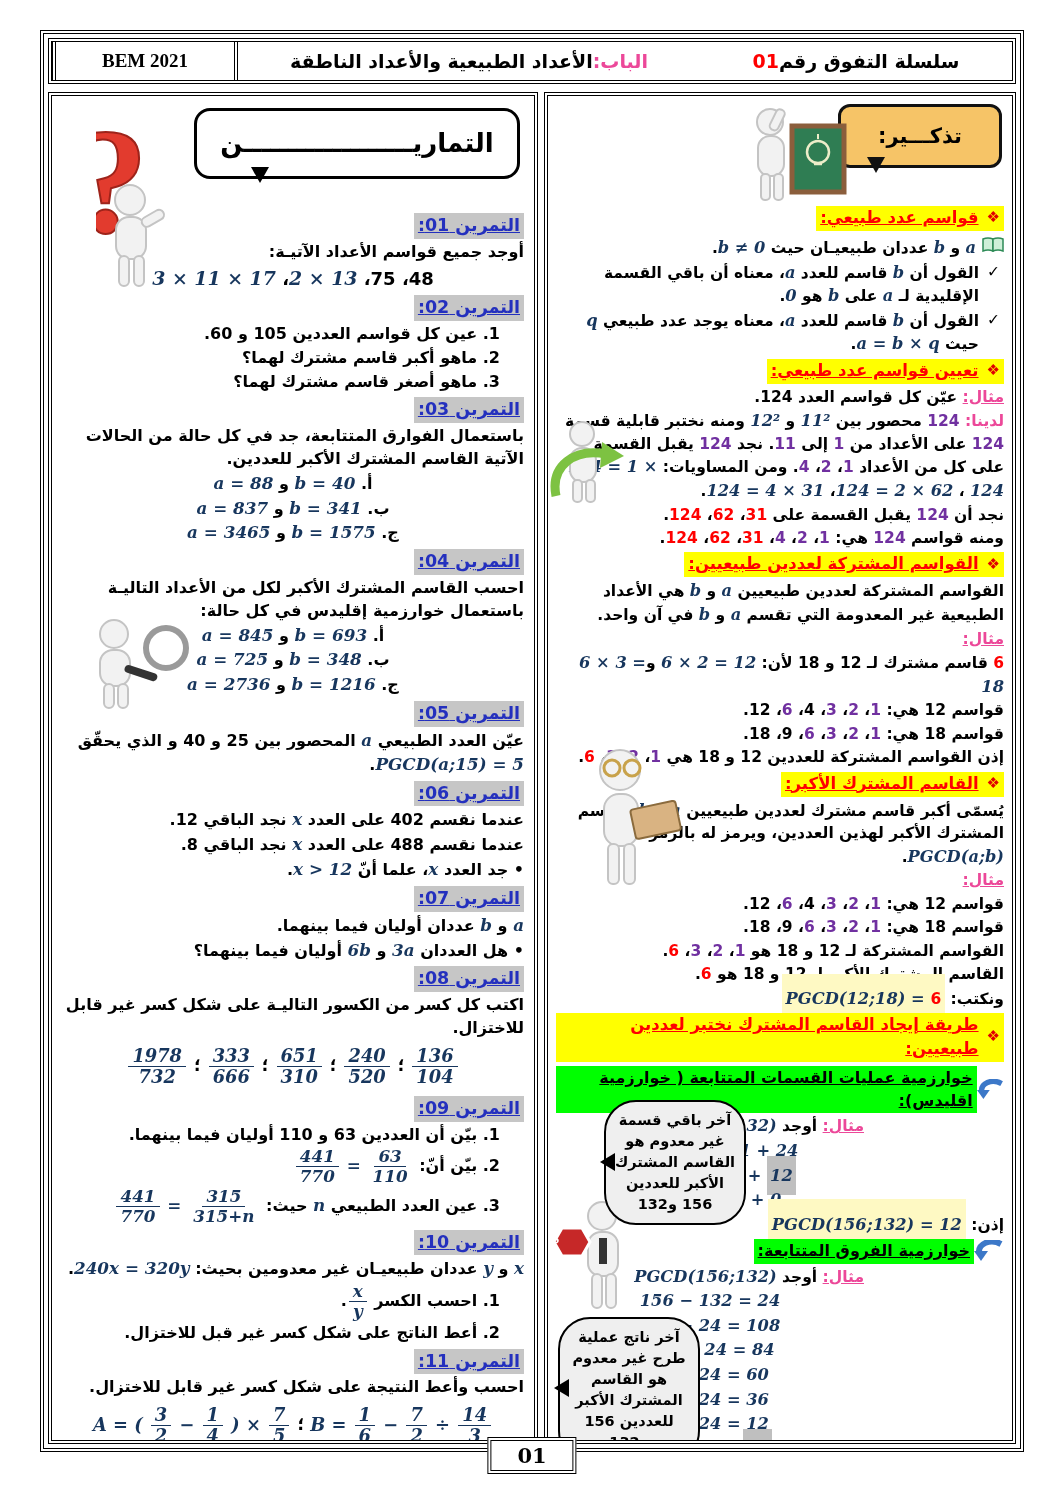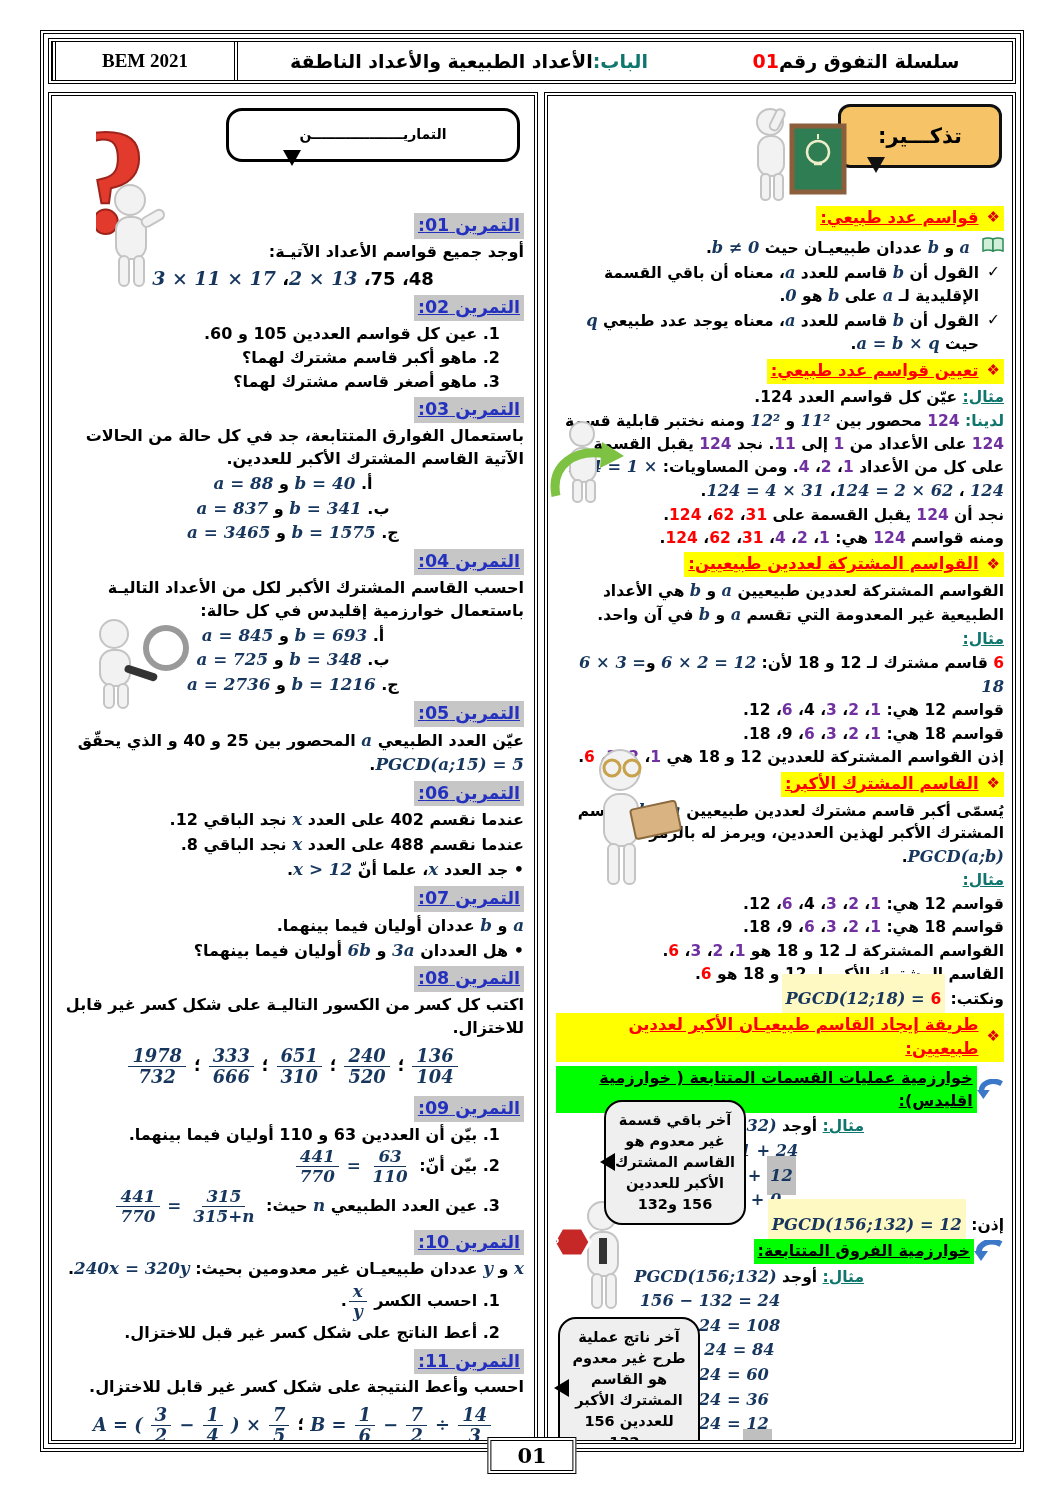--- a/index.html
+++ b/index.html
@@ -17,50 +17,50 @@
   .col-left{right:478px;left:0;padding:6px 10px;font-size:16px;line-height:1.42;}
   .col-right{right:0;width:472px;padding:4px 8px;font-size:15.5px;line-height:1.45;}
   
   .pageno{position:absolute;left:50%;bottom:-26px;transform:translateX(-50%);background:#fff;border:4px double #000;padding:2px 26px;font-size:21px;font-family:"DejaVu Serif",serif;z-index:9;}
   
   .exh{display:inline-block;background:#C6C6C6;color:#2430BE;text-decoration:underline;font-size:17.5px;padding:0 4px 1px;margin:3px 0 1px;}
   .line{text-align:right;margin:1px 0;}
   .indent{padding-right:24px;}
   .center{text-align:center;}
   .u{text-decoration:underline;}
-  .c-red{color:#FF0000;}.c-purple{color:#7030A0;}.c-blue{color:#0f766e;}
+  .c-red{color:#FF0000;}.c-purple{color:#7030A0;}.c-blue{color:#ec4899;}
   .h-tan{background:#fef9c3;padding:16px 4px;}
   .h-gray{background:#BFBFBF;padding:10px 3px;}
   .math{font-family:"DejaVu Serif",serif;font-style:italic;color:#17365D;font-size:1.05em;}
   .frac{display:inline-flex;flex-direction:column;align-items:center;vertical-align:middle;margin:0 2px;line-height:1.12;text-align:center;}
   .frac>span:first-child{border-bottom:1.6px solid currentColor;padding:0 4px;}
   .frac>span:last-child{padding:0 4px;}
   .fracrow{margin:6px 0;font-size:17px;}
   
   .ex-title-row{position:relative;height:108px;}
-  .ex-title-box{position:absolute;right:4px;top:6px;width:288px;border:3.5px solid #000;border-radius:16px;text-align:center;font-size:14px;padding:14px 0;background:#fff;}
+  .ex-title-box{position:absolute;right:4px;top:6px;width:288px;border:3.5px solid #000;border-radius:16px;text-align:center;font-size:26px;padding:14px 16px;background:#fff;}
   .ex-title-box:after{content:"";position:absolute;bottom:-16px;left:54px;border:9px solid transparent;border-top:16px solid #000;}
   
   .rem-row{position:relative;height:104px;}
   .rem-box{position:absolute;right:2px;top:4px;width:158px;height:58px;background:#F6C467;border:3.5px solid #111;border-radius:12px;display:flex;align-items:center;justify-content:center;font-size:21px;}
   .rem-box:after{content:"";position:absolute;bottom:-17px;left:26px;border:9px solid transparent;border-top:16px solid #111;}
   
   .band{display:inline-flex;gap:8px;background:#FFFF00;padding:0 4px 1px;margin:2px 0 1px;align-items:center;}
   .band .ttl{color:#FF0000;text-decoration:underline;font-size:16.5px;}
   .diamond{color:#E00000;font-size:15px;}
   
   .algo{display:flex;align-items:center;margin:3px 0 1px;}
   .algo .gband{background:#00FF00;text-decoration:underline;padding:0 4px 1px;font-size:16px;}
   .chk{display:flex;gap:8px;padding-right:4px;}
   .chk .ck{flex:0 0 auto;}
-  .bookline{display:flex;gap:12px;align-items:baseline;}
+  .bookline{display:flex;gap:6px;align-items:baseline;}
   .eqs{text-align:center;margin-inline-start:140px;}
   .eqs .line{text-align:center;}
   .algsec{position:relative;}
-  .bubble{position:absolute;background:#EFEFEF;border:2.5px solid #000;border-radius:18px;padding:8px 8px;font-size:14.5px;text-align:center;width:142px;box-sizing:border-box;z-index:3;}
+  .bubble{position:absolute;background:#EFEFEF;border:2.5px solid #000;border-radius:32px;padding:8px 8px;font-size:14.5px;text-align:center;width:142px;box-sizing:border-box;z-index:3;}
   .bubble:after{content:"";position:absolute;left:-15px;top:42%;border:9px solid transparent;border-right:15px solid #000;}
   .fig{position:absolute;z-index:2;}
   .mex{font-size:18px;}
 </style>
 </head>
 <body>
 
 <div class="outer">
 
   <div class="hdr" dir="ltr">
@@ -318,21 +318,21 @@
             <rect x="52" y="100" width="11" height="40" rx="5"></rect>
         </g>
         <circle cx="40" cy="24" r="8" fill="none" stroke="#C8A24B" stroke-width="3"></circle>
         <circle cx="60" cy="24" r="8" fill="none" stroke="#C8A24B" stroke-width="3"></circle>
         <rect x="58" y="66" width="46" height="30" rx="3" fill="#D9B382" stroke="#8B6B3D" stroke-width="2" transform="rotate(-12 58 66)"></rect>
       </svg>
 
       
       <div class="band">
         <span class="diamond">❖</span>
-        <span class="ttl">طريقة إيجاد القاسم طبيعيـان الأكبر لعددين طبيعيين:</span>
+        <span class="ttl">طريقة إيجاد القاسم المشترك نختبر لعددين طبيعيين:</span>
       </div>
 
       <div class="algsec">
         <div class="algo">
           <svg width="30" height="22" viewBox="0 0 30 22">
             <path d="M27 4 C 16 -2, 4 4, 5 13" fill="none" stroke="#3C78C8" stroke-width="6"></path>
             <polygon points="0,11 14,11 7,21" fill="#3C78C8"></polygon>
           </svg>
           <span class="gband">خوارزمية عمليات القسمات المتتابعة ( خوارزمية اقليدس):</span>
         </div>

